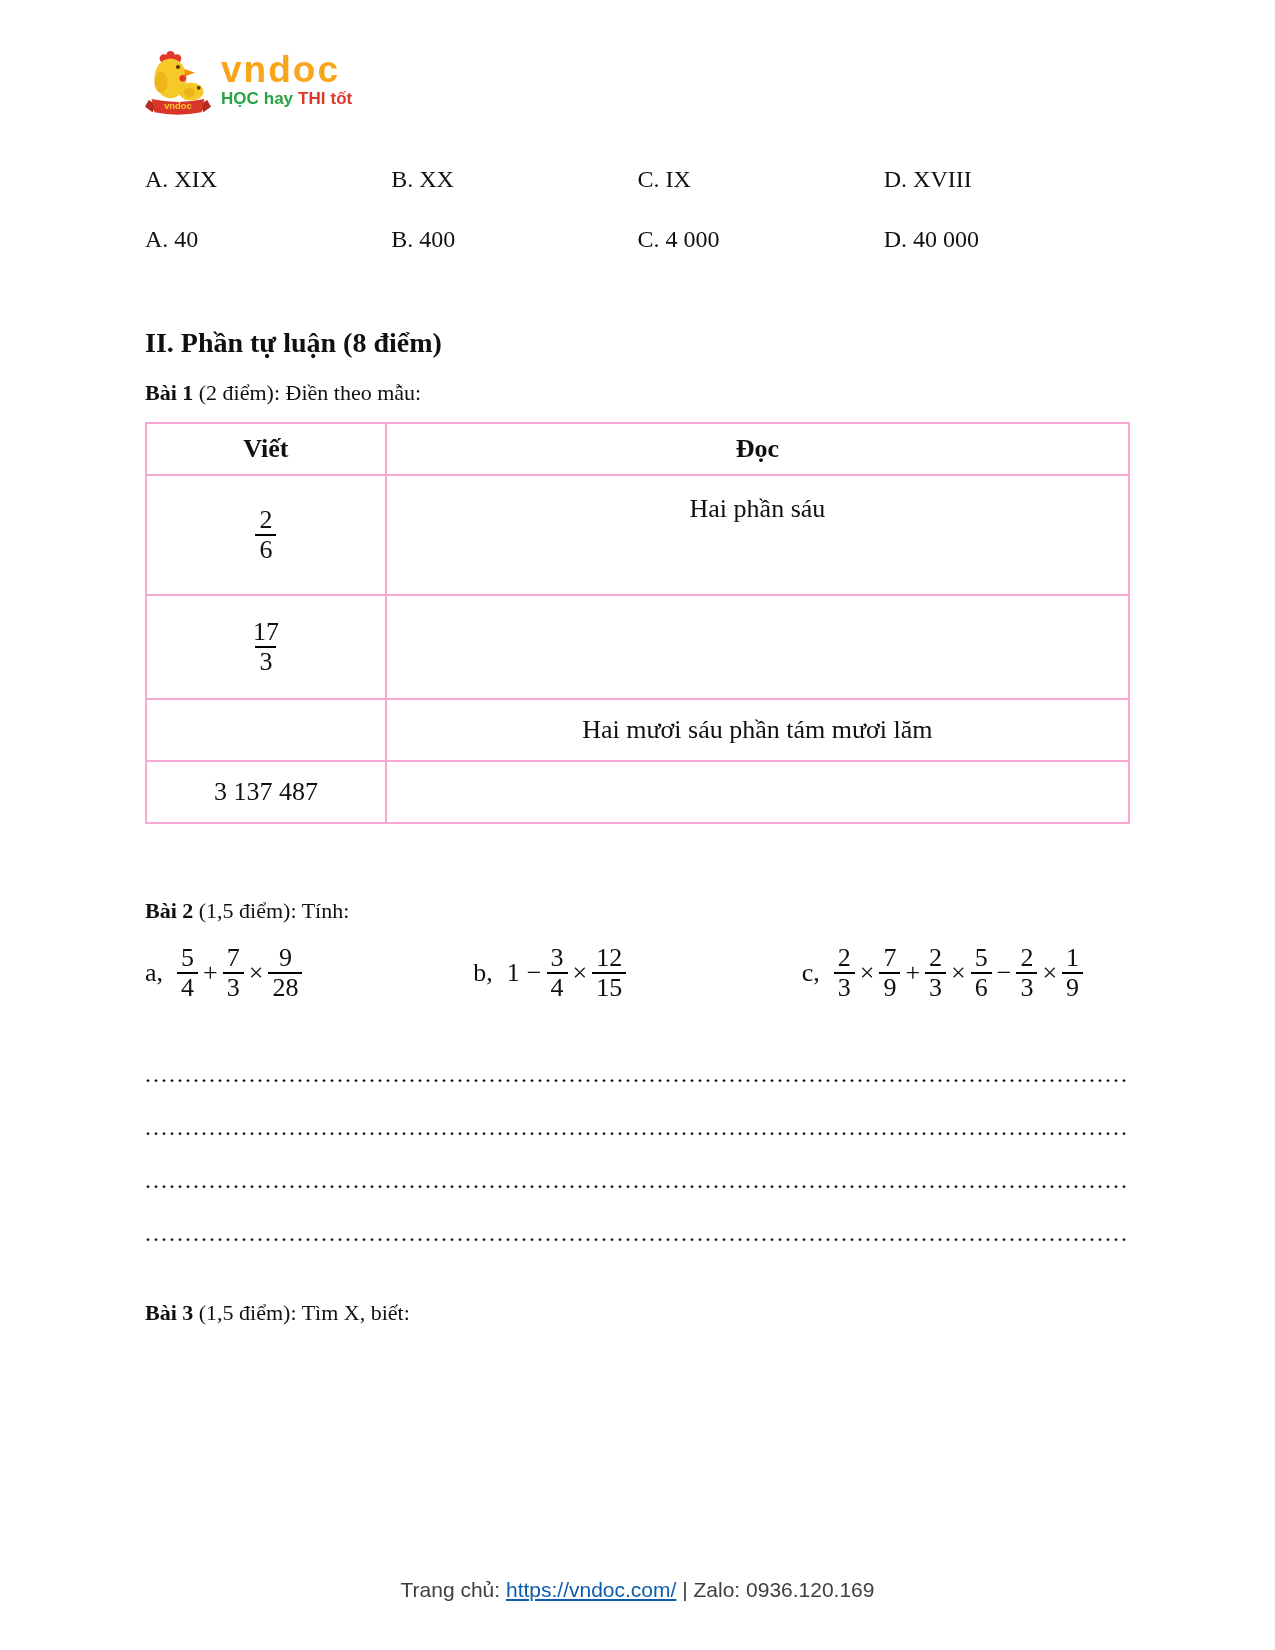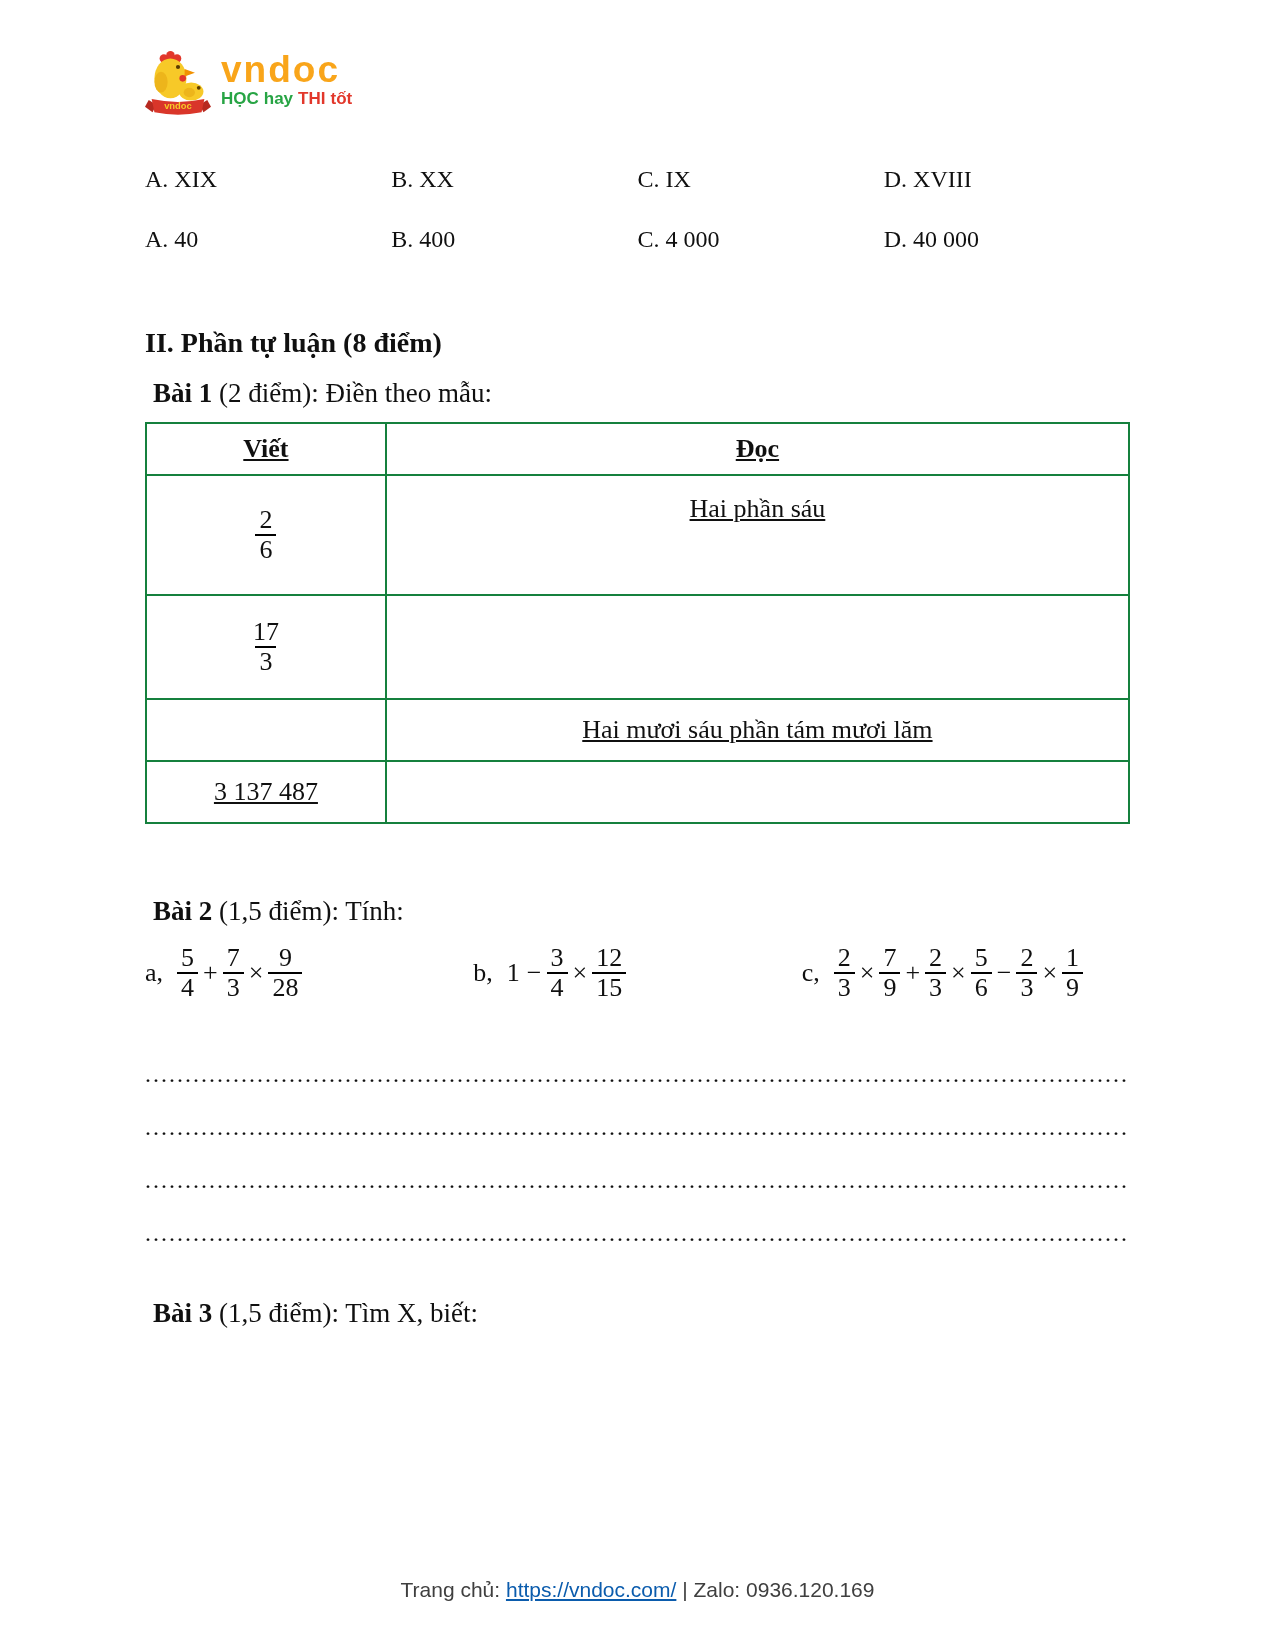--- a/index.html
+++ b/index.html
@@ -31,33 +31,32 @@
   .options-row {
     display:grid; grid-template-columns:repeat(4, 1fr);
     font-size:24px; line-height:34px;
   }
   .options-row.first  { margin-top:42px; }
   .options-row.second { margin-top:26px; }
   .q8 { margin-top:28px; font-size:27px; line-height:34px; }
   b.inlab { font-weight:bold; }
 
   .sec-heading { margin-top:70px; font-size:28px; font-weight:bold; line-height:34px; }
-  .item-heading { margin-top:16px; font-size:27px; line-height:34px;margin-left:8px; }
+  .item-heading { margin-top:16px; font-size:22px; line-height:34px; }
 
   
   table.b1 {
     margin-top:12px; width:100%;
     border-collapse:collapse; table-layout:fixed;
     font-size:26px;
   }
   table.b1 td, table.b1 th {
-    border:2px solid #15803d;
+    border:2px solid #f9a8d4;
     text-align:center; vertical-align:middle;
     padding:0 10px;
-    text-decoration:underline;
   }
   table.b1 th { font-weight:bold; }
   .rh-head { height:52px; }
   .rh-tall { height:120px; }
   .rh-mid  { height:104px; }
   .rh-short{ height:62px;margin-left:15px; }
 
   
   .frac { display:inline-flex; flex-direction:column; align-items:center; vertical-align:middle; line-height:1.08; }
   .frac .num { padding:0 4px; }

